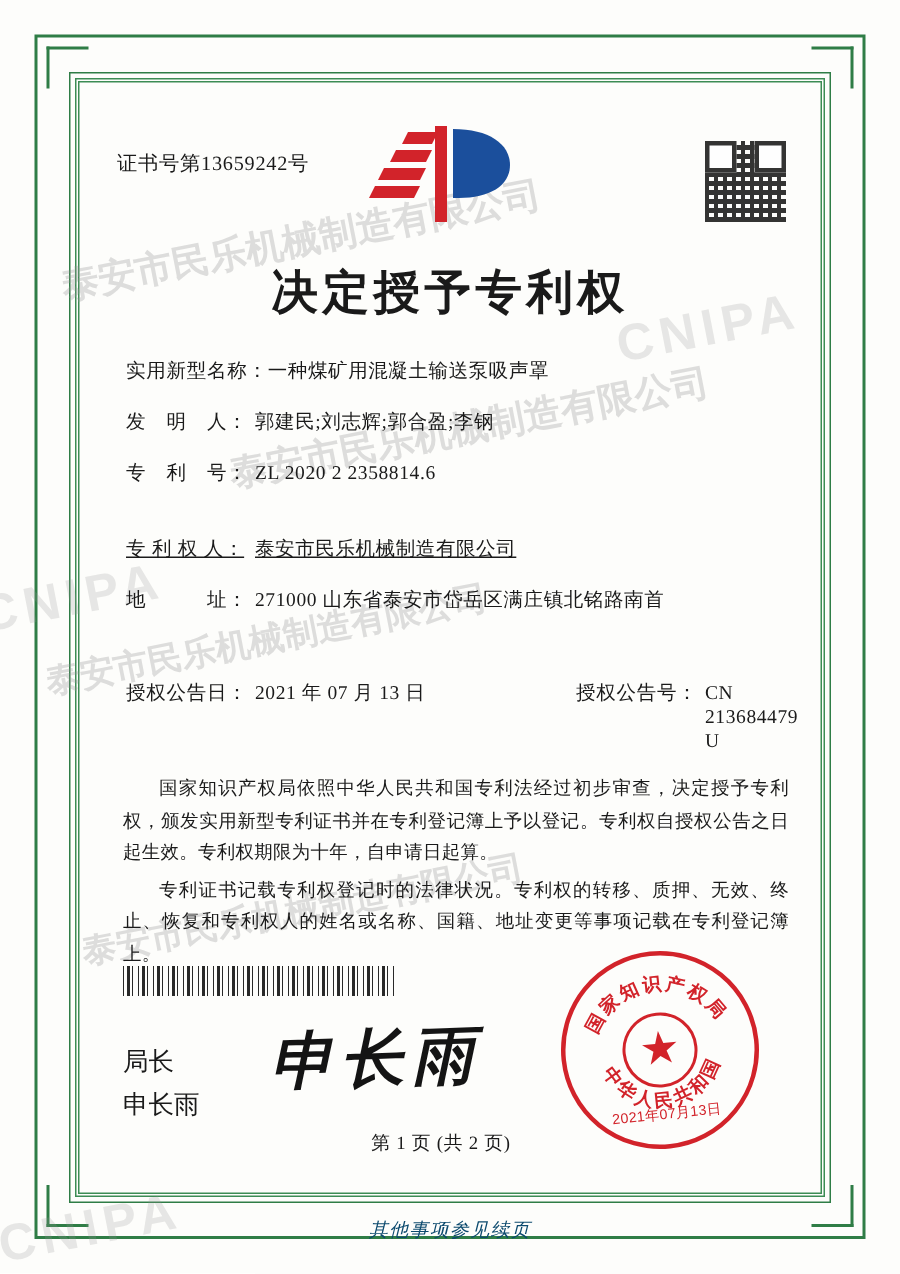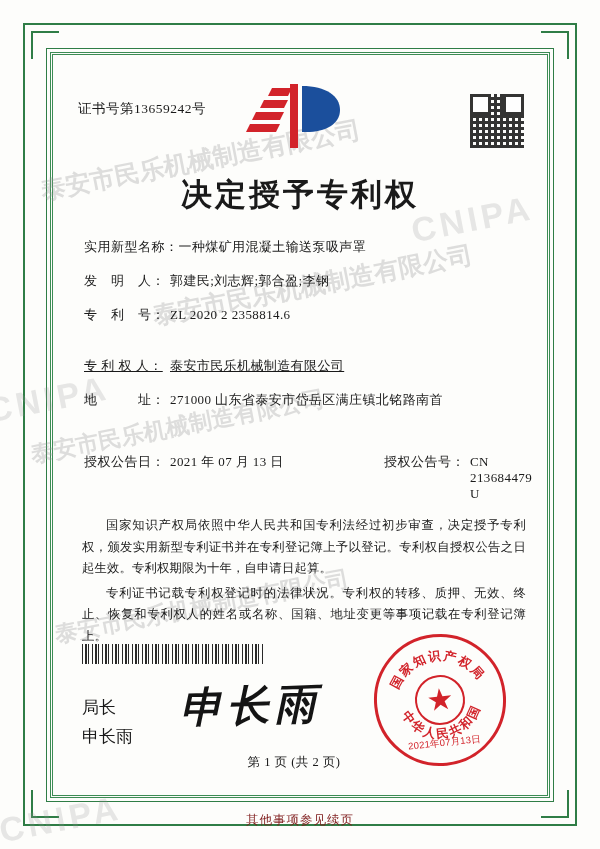--- a/index.html
+++ b/index.html
@@ -271,22 +271,23 @@
     font-size: 12.5px;
     letter-spacing: 0.5px;
   }
   .footer-note {
     position: absolute;
     left: 0; right: 0;
     bottom: 20px;
     text-align: center;
     font-size: 12.5px;
     letter-spacing: 1px;
-    color: #7f1d1d;
+    color: #0c4a6e;
     z-index: 5;
+    font-style: italic;
   }
 </style>
 </head>
 <body>
 
 <div class="page">
 
   <div class="border-outer"></div>
   <div class="border-inner"></div>
   <div class="border-inner2"></div>

